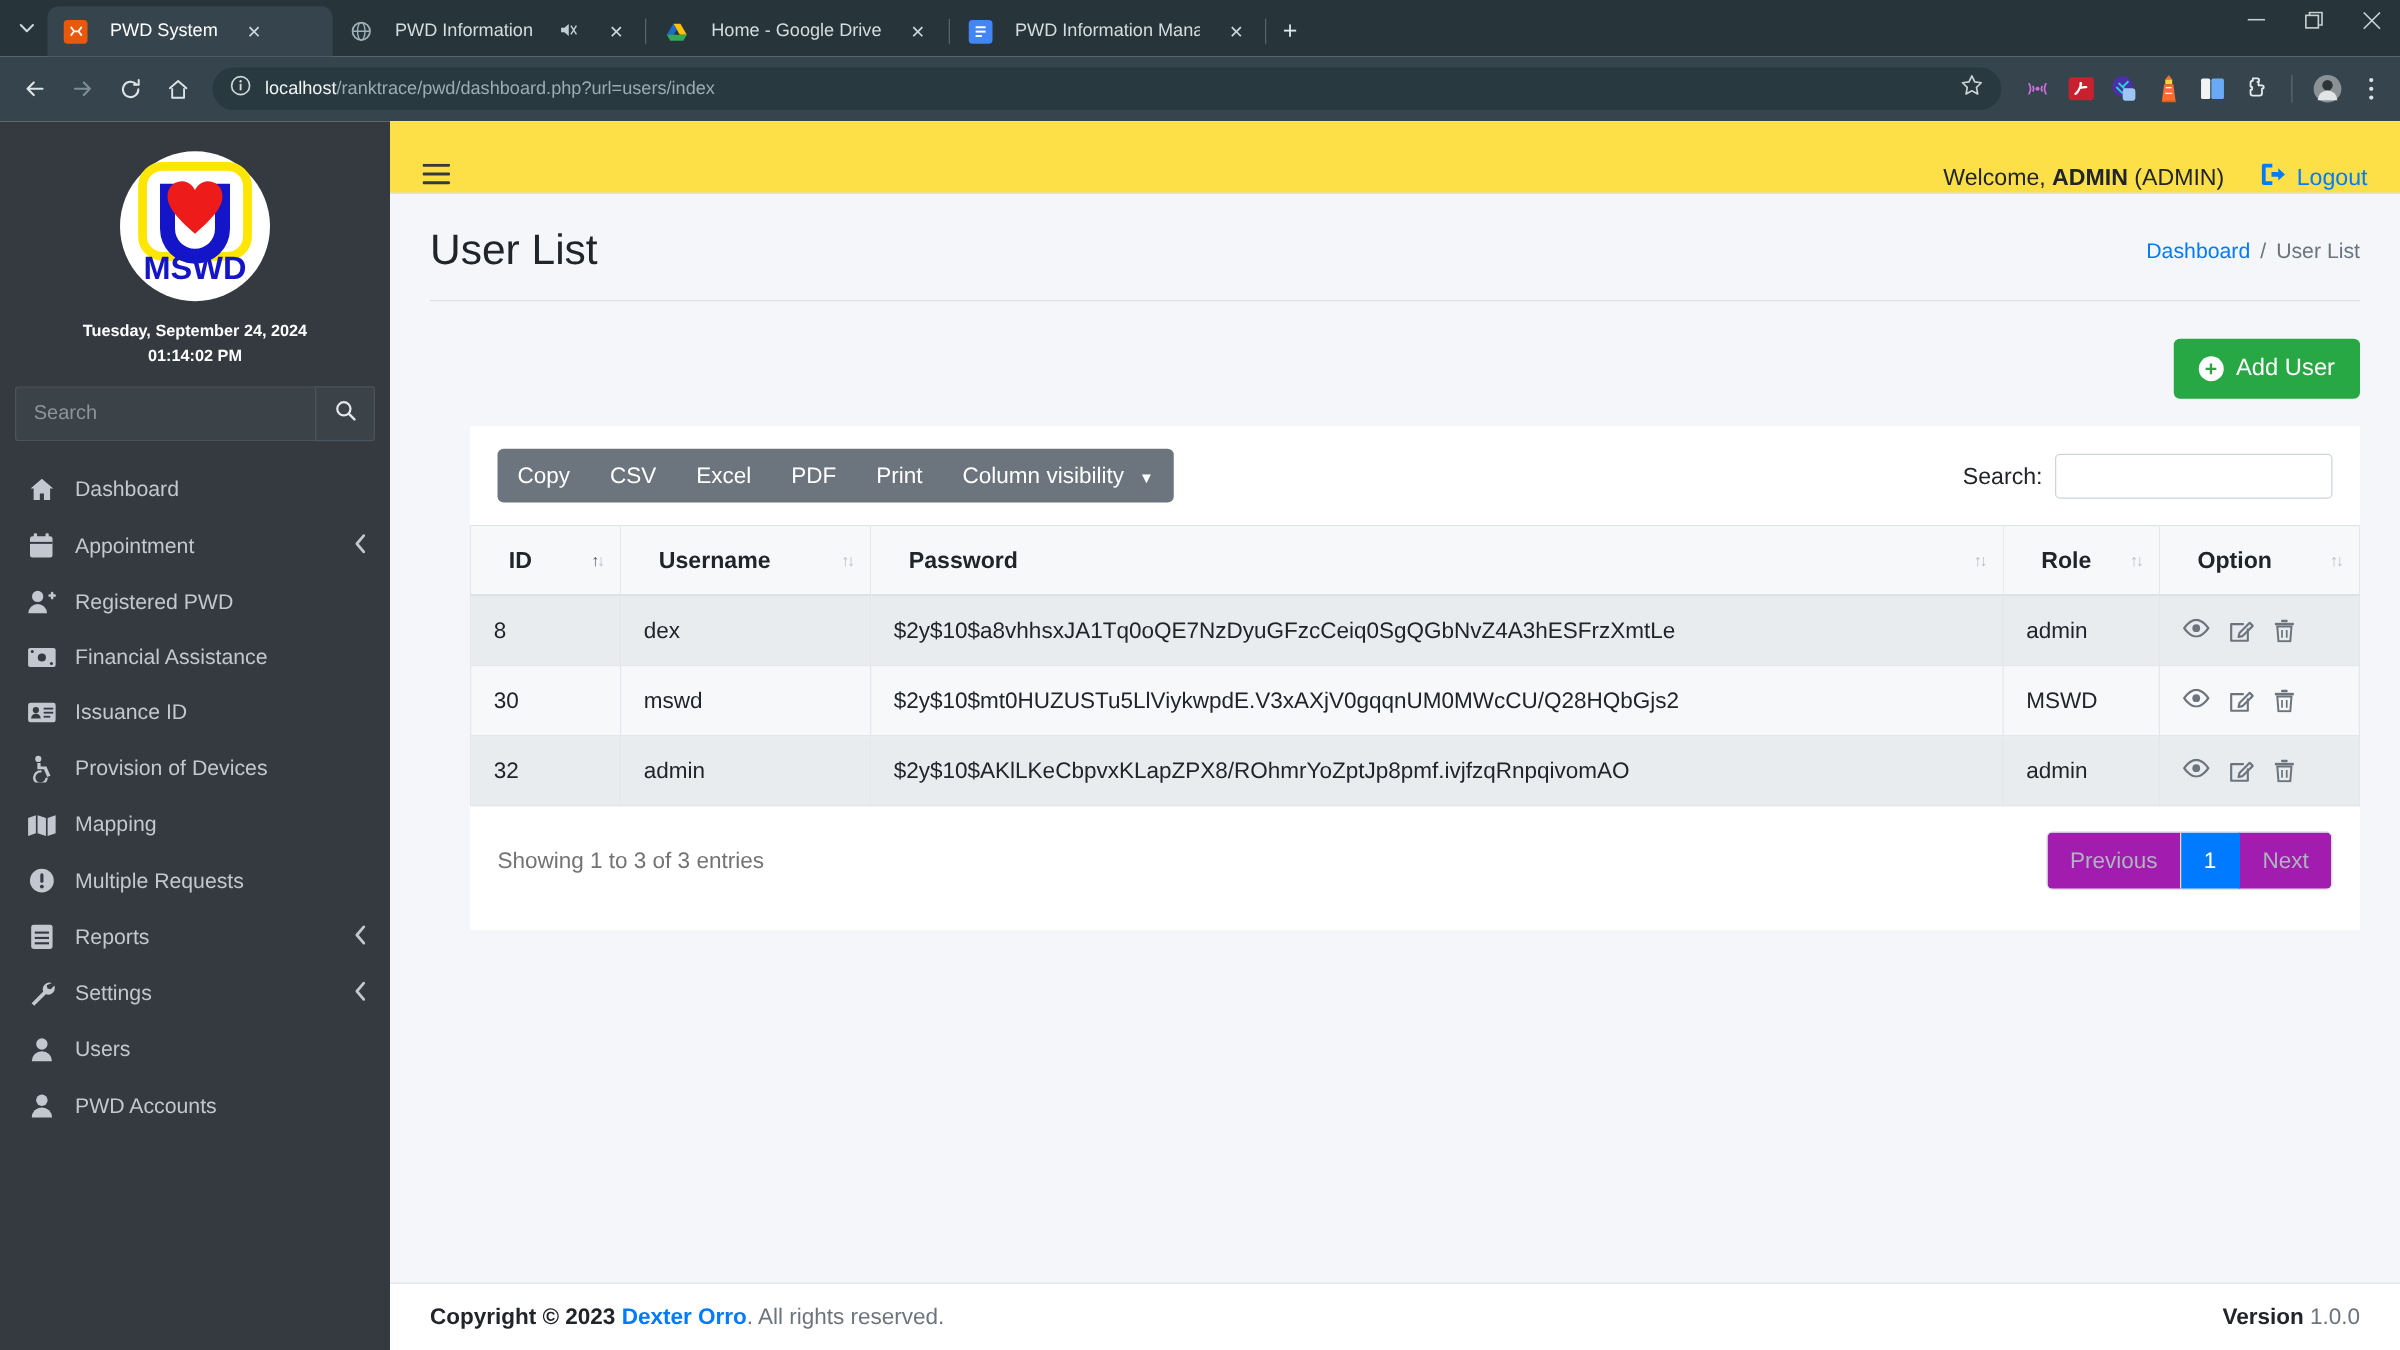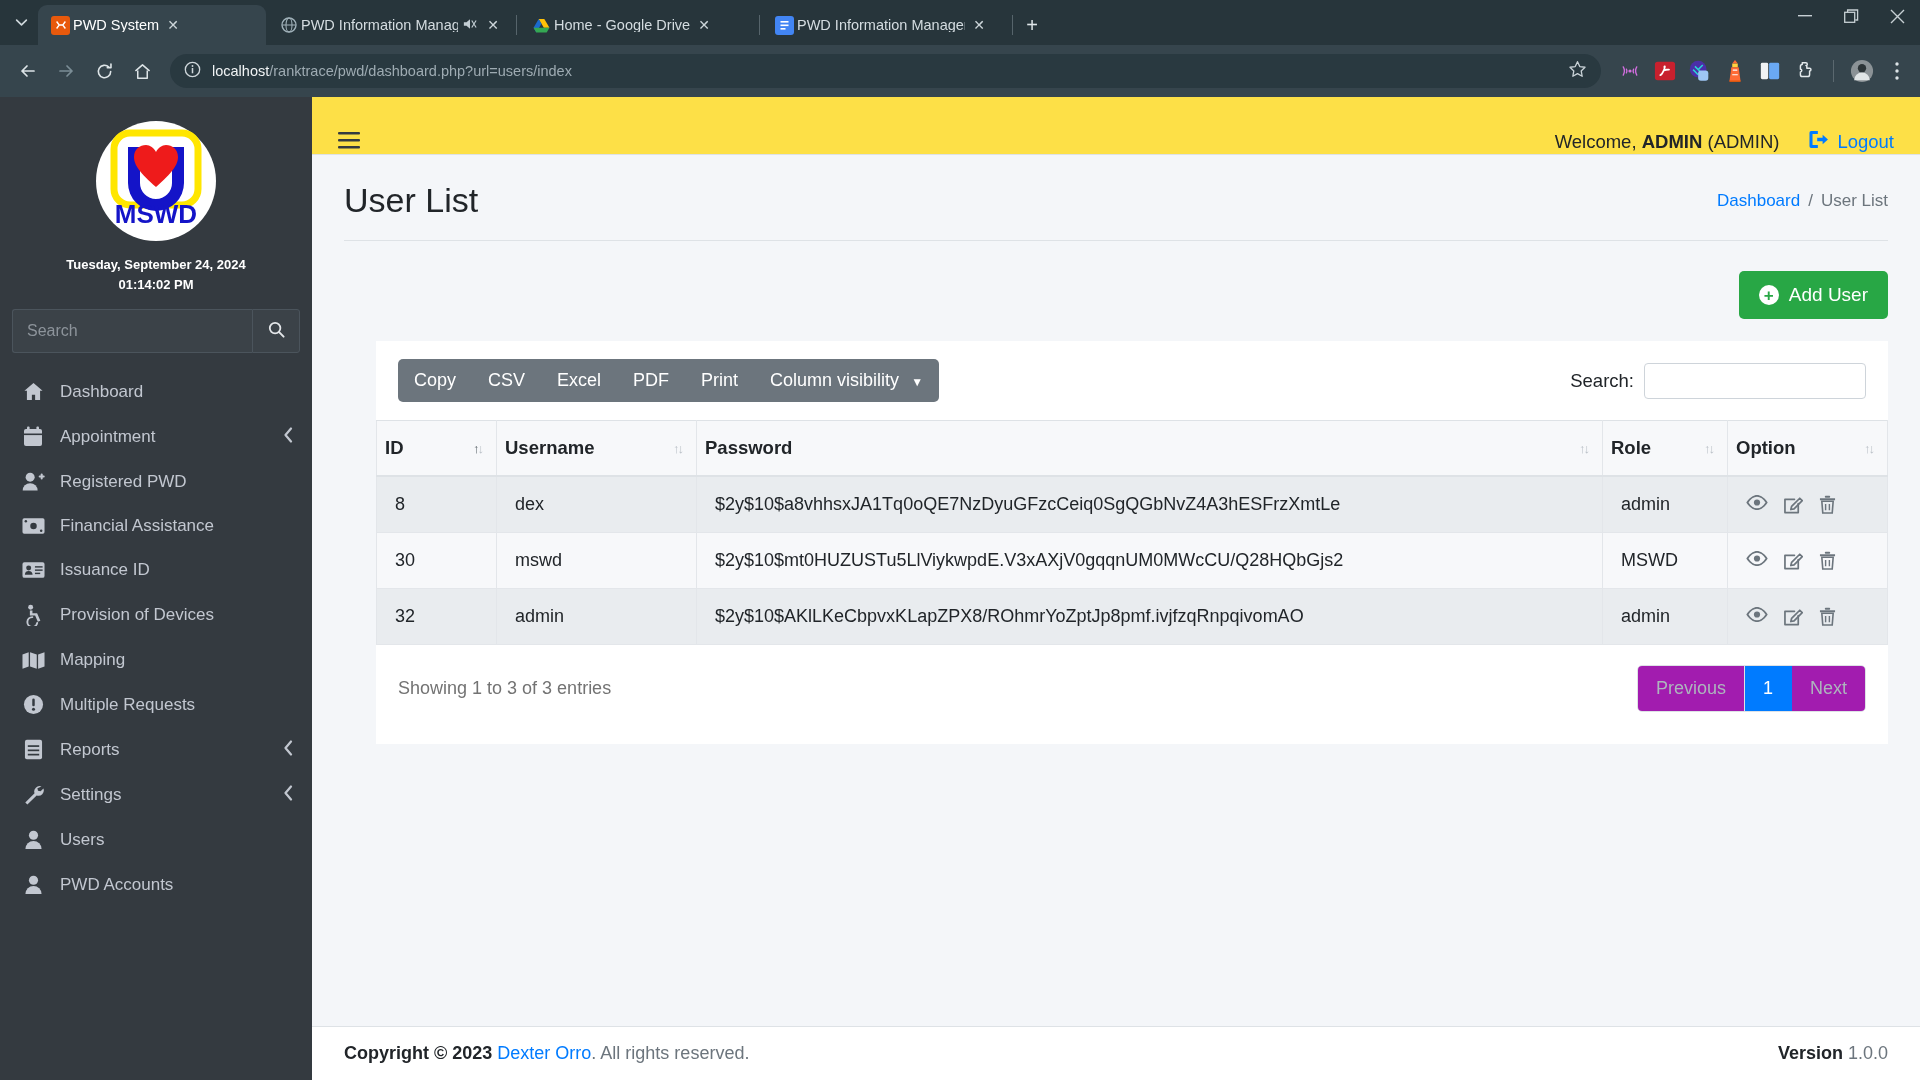--- a/index.html
+++ b/index.html
@@ -16,21 +16,21 @@
 
   .tabstrip {
     height: 45px; background: #27353b; display: flex; align-items: flex-end;
     padding-left: 4px; flex: 0 0 45px; position: relative;
   }
   .tab-list-btn {
     width: 34px; height: 45px; display: flex; align-items: center; justify-content: center;
     color: #cfd8dc; flex: 0 0 34px;
   }
   .tab {
-    height: 40px; display: flex; align-items: center; gap: 3px;
+    height: 40px; display: flex; align-items: center; gap: 18px;
     padding: 0 10px 0 13px; border-radius: 9px 9px 0 0;
     font-size: 15px; color: #d4dce0; position: relative; min-width: 0;
   }
   .tab.active { background: #36454d; color: #ffffff; }
   .tab-fav {
     width: 19px; height: 19px; flex: 0 0 19px; border-radius: 3px;
     display: flex; align-items: center; justify-content: center;
     font-size: 11px; font-weight: bold; overflow: hidden;
   }
   .fav-pwd { background: #e8590c; color: #fff; }
@@ -154,21 +154,21 @@
   .dt-search { margin-left: auto; display: flex; align-items: center; gap: 10px; }
   .dt-search label { font-size: 18.5px; color: #212529; }
   .dt-search input {
     width: 222px; height: 36px; border: 1px solid #ced4da; border-radius: 4px;
     padding: 0 10px; font-size: 16px; font-family: inherit; outline: none;
   }
 
   table { width: 100%; border-collapse: collapse; margin-top: 18px; }
   thead th {
     text-align: left; font-size: 18.5px; color: #212529; font-weight: bold;
-    padding: 16px 8px; background: #f7f8fa; border-top: 1px solid #dee2e6;
+    padding: 16px 30px; background: #f7f8fa; border-top: 1px solid #dee2e6;
     border-bottom: 2px solid #dee2e6; border-right: 1px solid #e3e6ea;
     position: relative; white-space: nowrap;
   }
   thead th:first-child { border-left: 1px solid #e3e6ea; }
   .sort-ind { position: absolute; right: 14px; top: 50%; transform: translateY(-50%); font-size: 13px; color: #b9bfc6; letter-spacing: -2px; }
   .sort-ind .up-active { color: #5a6268; }
   tbody td {
     font-size: 18px; color: #212529; padding: 17px 18px;
     border-bottom: 1px solid #e3e6ea; border-right: 1px solid #e3e6ea;
     white-space: nowrap;
@@ -188,21 +188,21 @@
   }
   .pg:last-child { border-right: none; }
   .pg.active { background: #007bff; color: #fff; border-color: #007bff; }
 
   .footer {
     margin-top: auto; background: #fff; border-top: 1px solid #dee2e6;
     height: 54px; display: flex; align-items: center; padding: 0 32px;
     font-size: 18px; color: #6c757d;
   }
   .footer b { color: #212529; }
-  .footer a { color: #007bff; text-decoration: none; font-weight: normal; }
+  .footer a { color: #007bff; text-decoration: none; font-weight: bold; }
   .footer-right { margin-left: auto; color: #6c757d; }
   .footer-right b { color: #212529; font-weight: bold; }
 </style>
 </head>
 <body>
 
 <div class="browser">
 
   <div class="tabstrip">
     <div class="tab-list-btn">

